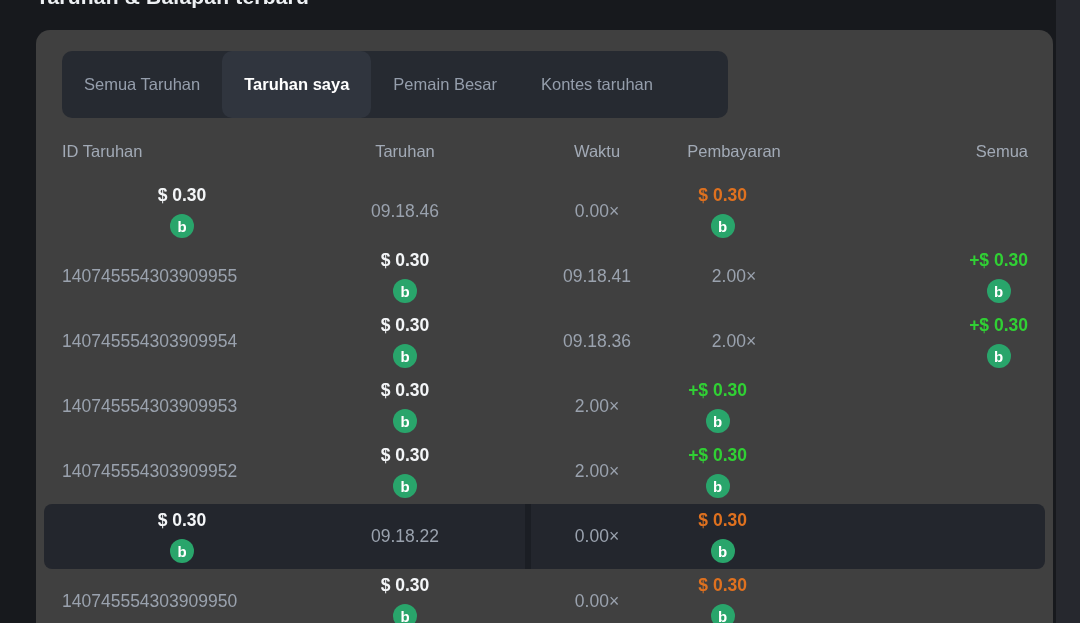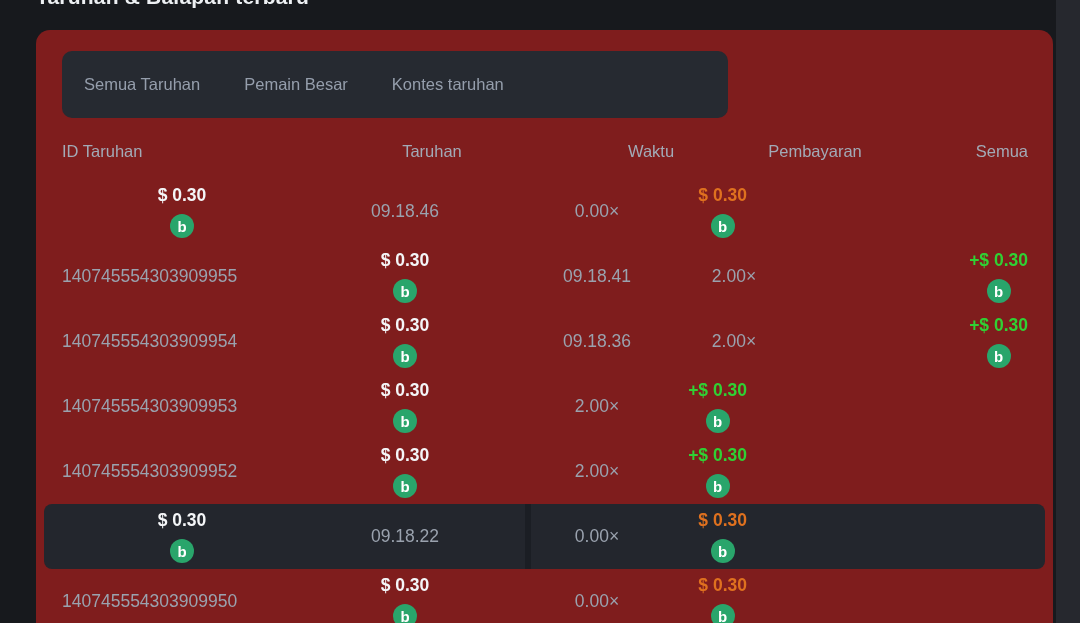--- a/index.html
+++ b/index.html
@@ -16,21 +16,21 @@
     background:#17191d;
   }
   .page-title {
     position:absolute; left:36px; top:-15px;
     font-size:21px; font-weight:600; color:#edf0f3;
     white-space:nowrap; letter-spacing:.2px;
   }
   .panel {
     position:absolute; left:36px; top:30px;
     width:1017px; height:593px;
-    background:#7f1d1d;
+    background:#404040;
     border-radius:14px 14px 0 0;
   }
   
   .tabbar {
     margin:21px 0 0 26px;
     width:666px; height:67px;
     background:#262a31;
     border-radius:10px;
     display:flex; align-items:stretch;
   }
@@ -48,21 +48,21 @@
   
   .tablewrap { padding:6px 8px 0 8px; }
   .trow {
     display:grid;
     grid-template-columns:276px 170px 214px 60px 1fr;
     align-items:center;
     height:65px;
     position:relative;
     border-radius:8px;
   }
-  .trow.head { height:55px;gap:27px; }
+  .trow.head { height:55px; }
   .cell { font-size:17.5px; color:#9aa2ae; white-space:nowrap; }
   .cell.c-id { padding-left:18px; }
   .cell.c-center { display:flex; justify-content:center; align-items:center; }
   .cell.c-right { display:flex; justify-content:flex-end; align-items:center; padding-right:17px; }
   .head .cell { font-size:16.5px; color:#a2aab6; }
   .c-bet-val { font-weight:700; color:#f4f6f8; }
   .bet-group, .profit-group { display:flex; align-items:center; gap:8px;flex-direction:column; }
   .profit-val { font-weight:700; }
   .profit-orange .profit-val { color:var(--loss-orange); }
   .profit-green  .profit-val { color:var(--win-green); }
@@ -81,20 +81,21 @@
 </style>
 </head>
 <body>
 
 <div class="card">
   <div class="page-title">Taruhan &amp; Balapan terbaru</div>
 
   <div class="panel">
     <div class="tabbar" id="tabbar">
         <div class="tab">Semua Taruhan</div>
+        <div class="tab active">Taruhan saya</div>
         <div class="tab">Pemain Besar</div>
         <div class="tab">Kontes taruhan</div>
       </div>
 
     <div class="tablewrap">
       <div class="trow head" id="thead">
           <div class="cell c-id">ID Taruhan</div>
           <div class="cell c-center">Taruhan</div>
           <div class="cell c-center">Waktu</div>
           <div class="cell c-center">Pembayaran</div>

